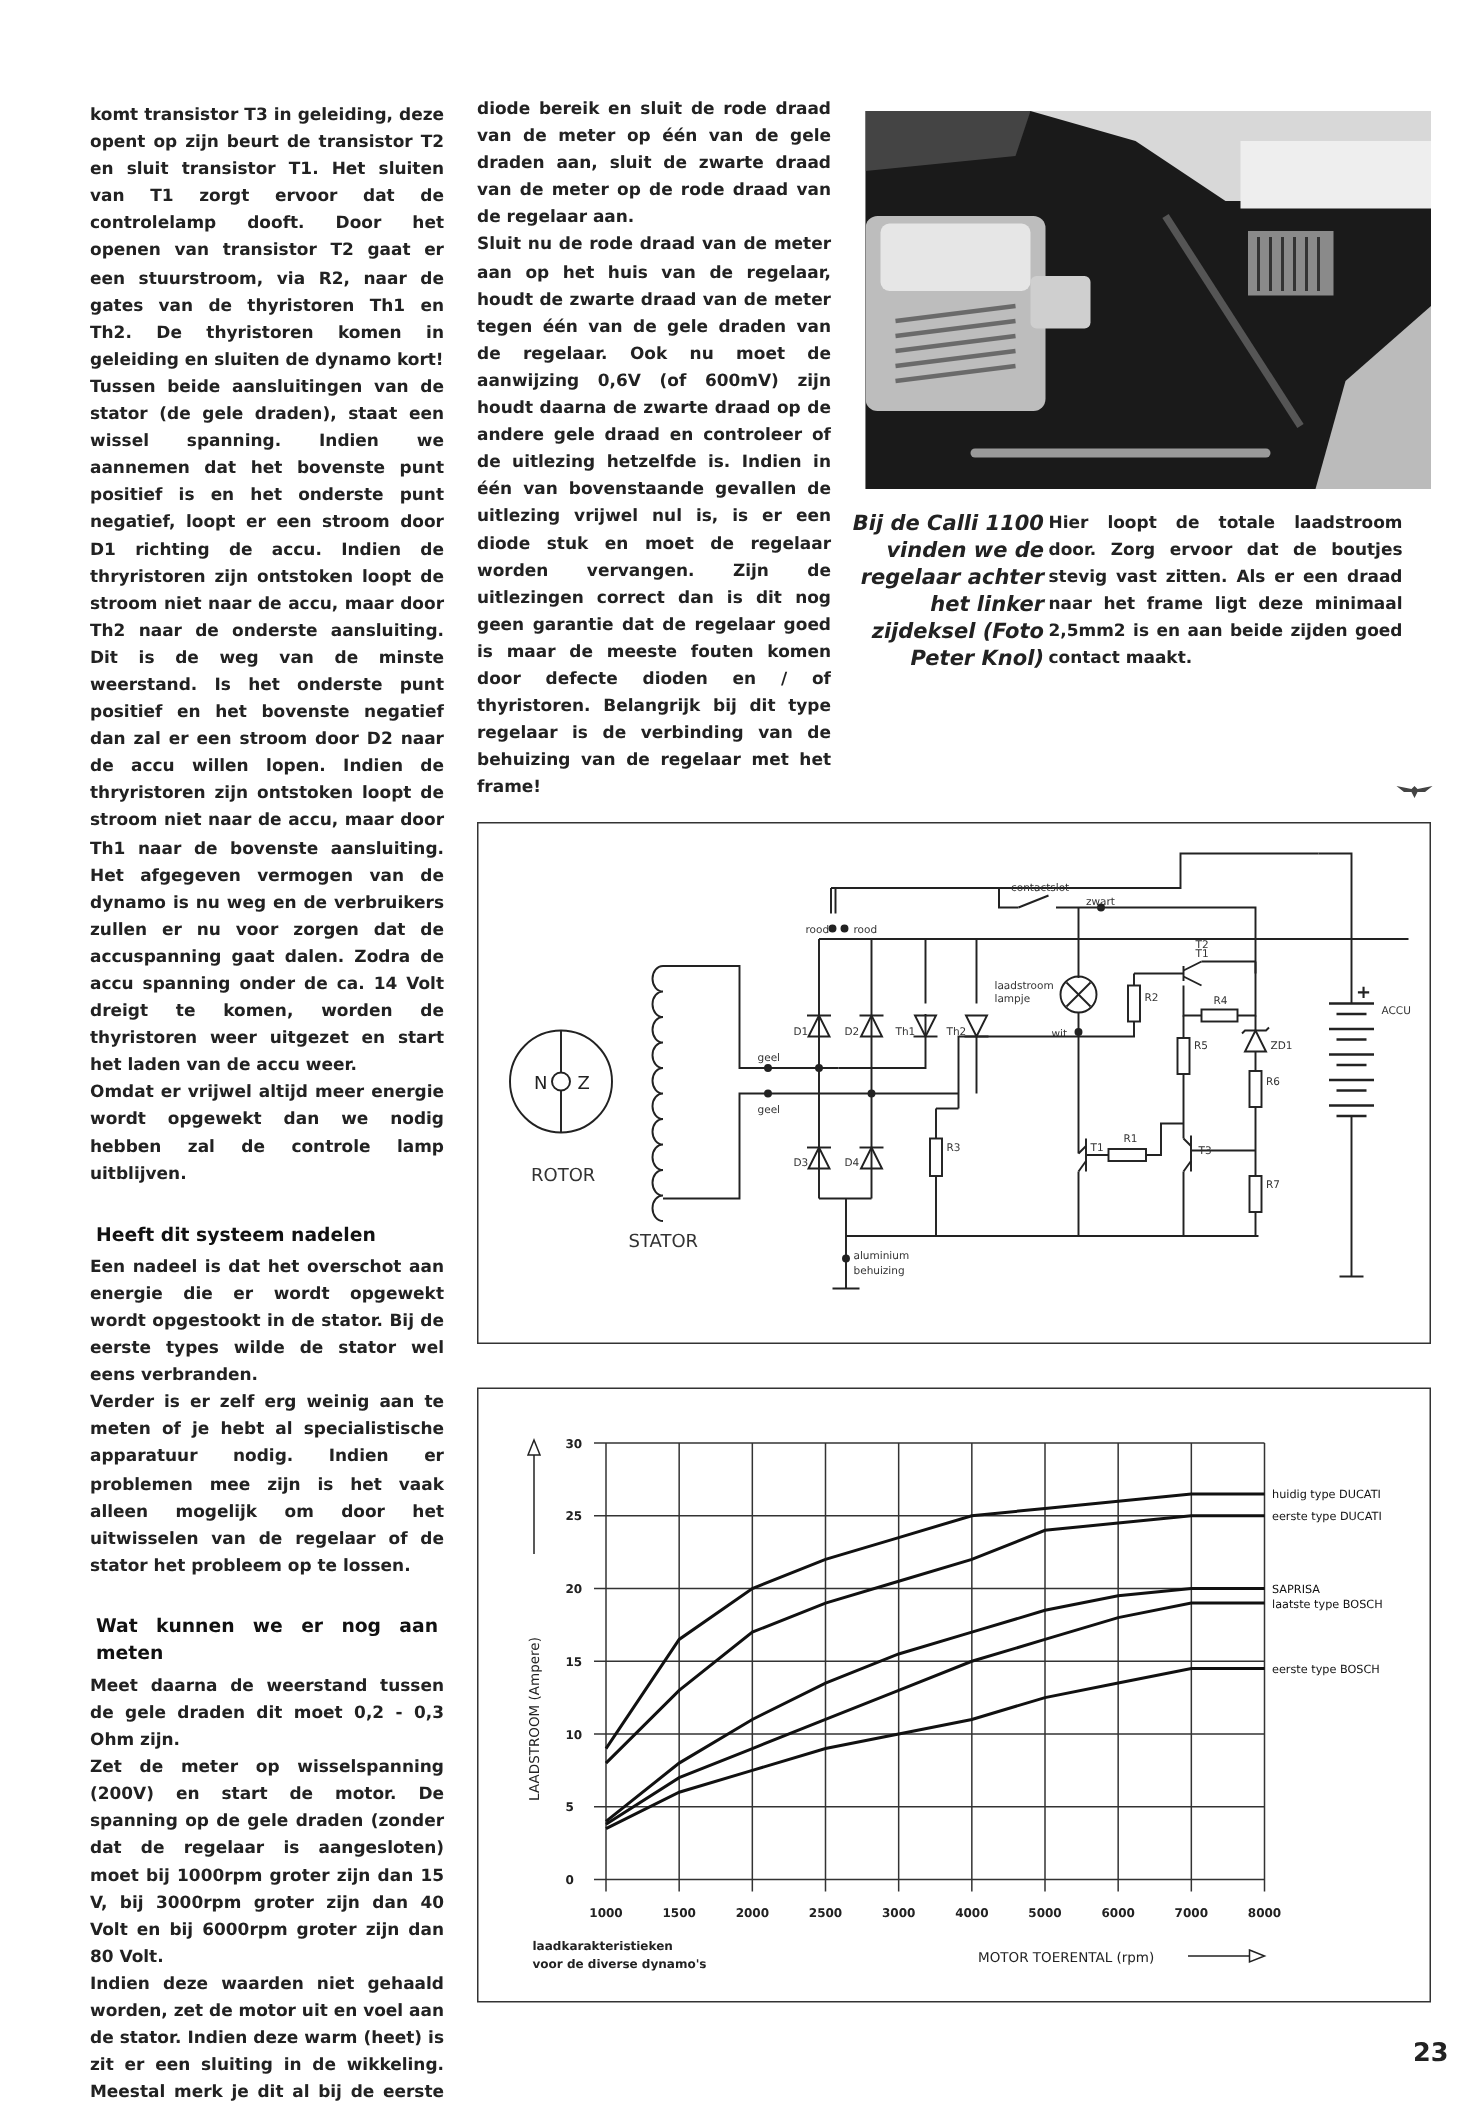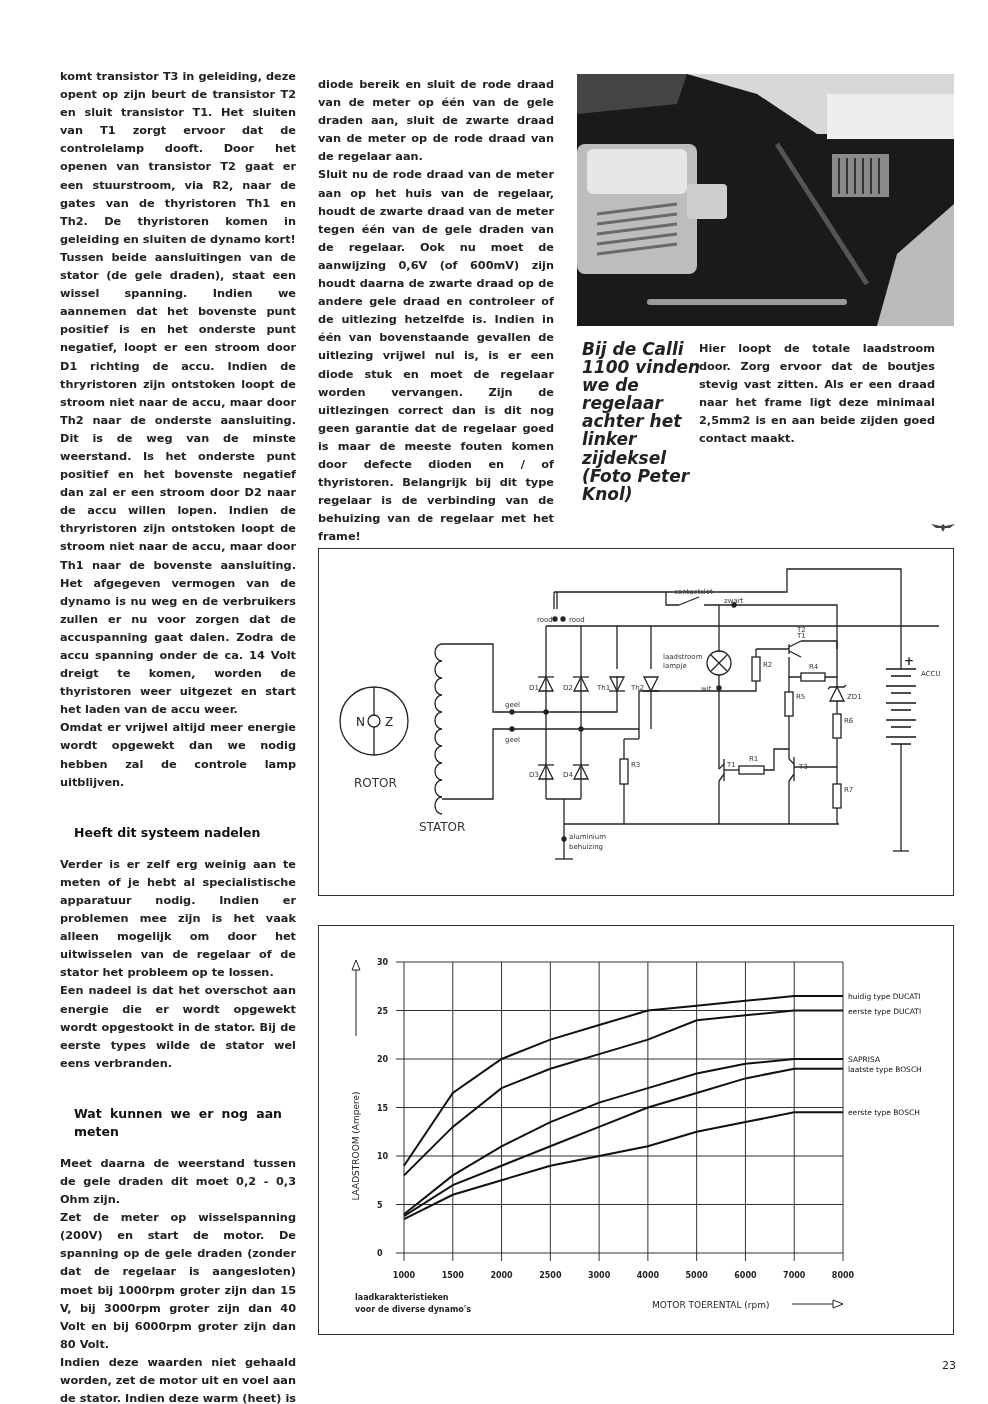--- a/index.html
+++ b/index.html
@@ -1,42 +1,42 @@
 <!DOCTYPE html>
 <html><head>
 <meta charset="utf-8">
 <style>
   html,body{margin:0;padding:0;background:#fff;}
   body{width:988px;height:1404px;position:relative;overflow:hidden;font-family:"DejaVu Sans",sans-serif;color:#222;}
   .col{position:absolute;font-size:11.3px;line-height:18.1px;text-align:justify;}
   .col p{margin:0;font-weight:bold;}
-  .col h3{margin:14px;font-size:12.5px;font-weight:bold;line-height:18px;color:#111;}
+  .col h3{margin:4px;font-size:12.5px;font-weight:bold;line-height:18px;color:#111;}
   #col1{left:60px;top:68px;width:236px;}
-  #col2{left:318px;top:76px;width:236px;}
+  #col2{left:318px;top:64px;width:236px;}
   #col3{left:699px;top:340px;width:236px;}
   .gap{height:18px;}
   #photo{position:absolute;left:577px;top:74px;width:377px;height:252px;background:#1c1c1c;overflow:hidden;}
-  #caption{position:absolute;left:582px;top:340px;width:130px;font-size:17px;line-height:18.1px;font-style:italic;font-weight:bold;color:#222;}
+  #caption{position:absolute;left:566px;top:340px;width:130px;font-size:14px;line-height:18.1px;font-style:italic;font-weight:bold;color:#222;text-align:right;}
   #logo{position:absolute;left:930px;top:520px;width:26px;height:14px;}
   #diagram{position:absolute;left:318px;top:548px;width:636px;height:348px;border:1px solid #333;box-sizing:border-box;}
   #chart{position:absolute;left:318px;top:925px;width:636px;height:410px;border:1px solid #333;box-sizing:border-box;}
-  #pagenum{position:absolute;left:942px;top:1359px;font-size:11px;font-weight:normal;color:#222;}
+  #pagenum{position:absolute;left:942px;top:1359px;font-size:17px;font-weight:bold;color:#222;}
   svg text{font-family:"DejaVu Sans",sans-serif;}
 </style>
 </head>
 <body>
 
 <div id="col1" class="col">
   <p>komt transistor T3 in geleiding, deze opent op zijn beurt de transistor T2 en sluit transistor T1. Het sluiten van T1 zorgt ervoor dat de controlelamp dooft. Door het openen van transistor T2 gaat er een stuurstroom, via R2, naar de gates van de thyristoren Th1 en Th2. De thyristoren komen in geleiding en sluiten de dynamo kort!</p>
   <p>Tussen beide aansluitingen van de stator (de gele draden), staat een wissel spanning. Indien we aannemen dat het bovenste punt positief is en het onderste punt negatief, loopt er een stroom door D1 richting de accu. Indien de thryristoren zijn ontstoken loopt de stroom niet naar de accu, maar door Th2 naar de onderste aansluiting. Dit is de weg van de minste weerstand. Is het onderste punt positief en het bovenste negatief dan zal er een stroom door D2 naar de accu willen lopen. Indien de thryristoren zijn ontstoken loopt de stroom niet naar de accu, maar door Th1 naar de bovenste aansluiting. Het afgegeven vermogen van de dynamo is nu weg en de verbruikers zullen er nu voor zorgen dat de accuspanning gaat dalen. Zodra de accu spanning onder de ca. 14 Volt dreigt te komen, worden de thyristoren weer uitgezet en start het laden van de accu weer.</p>
   <p>Omdat er vrijwel altijd meer energie wordt opgewekt dan we nodig hebben zal de controle lamp uitblijven.</p>
   <div class="gap"></div>
   <h3>Heeft dit systeem nadelen</h3>
+  <p>Een nadeel is dat het overschot aan energie die er wordt opgewekt wordt opgestookt in de stator. Bij de eerste types wilde de stator wel eens verbranden.</p>
   <p>Verder is er zelf erg weinig aan te meten of je hebt al specialistische apparatuur nodig. Indien er problemen mee zijn is het vaak alleen mogelijk om door het uitwisselen van de regelaar of de stator het probleem op te lossen.</p>
-  <p>Een nadeel is dat het overschot aan energie die er wordt opgewekt wordt opgestookt in de stator. Bij de eerste types wilde de stator wel eens verbranden.</p>
   <div class="gap"></div>
   <h3>Wat kunnen we er nog aan meten</h3>
   <p>Meet daarna de weerstand tussen de gele draden dit moet 0,2 - 0,3 Ohm zijn.</p>
   <p>Zet de meter op wisselspanning (200V) en start de motor. De spanning op de gele draden (zonder dat de regelaar is aangesloten) moet bij 1000rpm groter zijn dan 15 V, bij 3000rpm groter zijn dan 40 Volt en bij 6000rpm groter zijn dan 80 Volt.</p>
   <p>Indien deze waarden niet gehaald worden, zet de motor uit en voel aan de stator. Indien deze warm (heet) is zit er een sluiting in de wikkeling. Meestal merk je dit al bij de eerste meting omdat de sluiting erg heet wordt en de isolatie tussen massa en de wikkeling zal verbranden.</p>
   <p>Van de regelaar zelf zijn alléén de dioden te meten. Zet de universeel meter op het</p>
 </div>
 
 <div id="col2" class="col">
   <p>diode bereik en sluit de rode draad van de meter op één van de gele draden aan, sluit de zwarte draad van de meter op de rode draad van de regelaar aan.</p>

